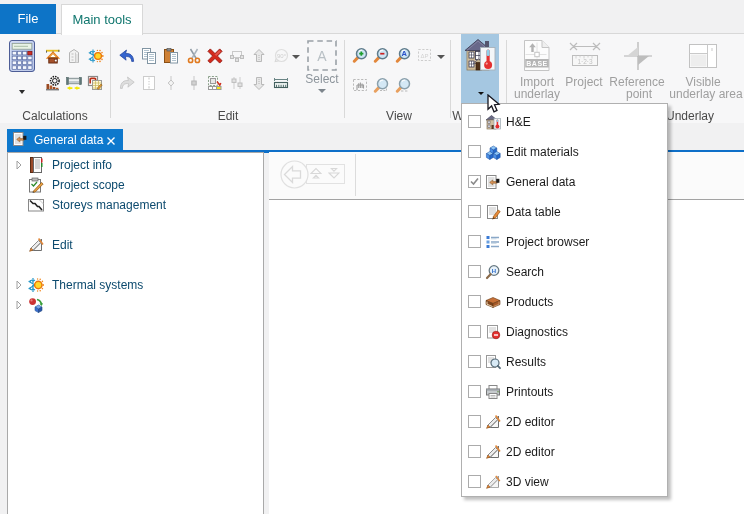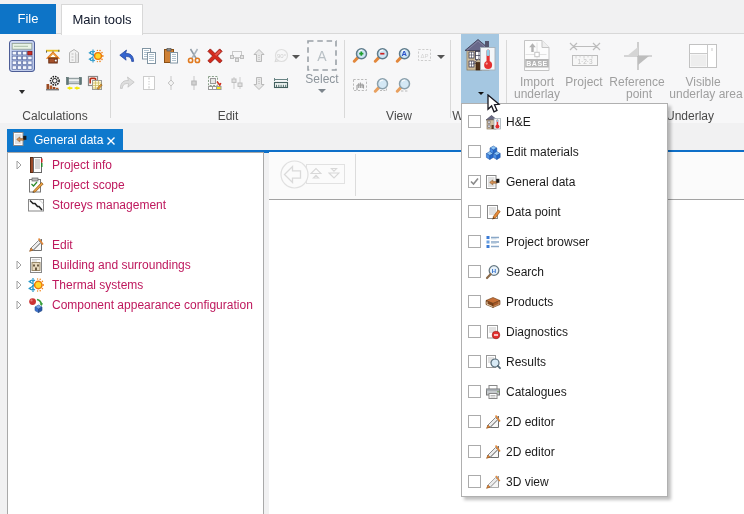--- a/index.html
+++ b/index.html
@@ -7,39 +7,39 @@
   font-family:"Liberation Sans", sans-serif; }
 #app { position:relative; width:744px; height:514px; background:#fff; }
 .abs { position:absolute; }
 .glabel { position:absolute; font-size:12px; color:#494949; text-align:center; white-space:nowrap; transform:translateX(-50%); }
 .biglabel { position:absolute; font-size:12px; color:#9f9f9f; text-align:center; white-space:nowrap; transform:translateX(-50%); }
 .ic { position:absolute; width:16px; height:16px; }
 .sep { position:absolute; width:1px; background:#d9d9d9; top:40px; height:78px; }
 .treerow { position:absolute; left:8px; height:20px; width:240px; }
 .treerow .arr { position:absolute; left:8px; top:5px; }
 .treerow .ticon { position:absolute; left:20px; top:2px; width:16px; height:16px; }
-.treerow .ttext { position:absolute; left:44px; top:3px; font-size:12px; color:#be185d; white-space:nowrap; }
+.treerow .ttext { position:absolute; left:44px; top:3px; font-size:12px; color:#0c4a6e; white-space:nowrap; }
 .mitem { position:relative; height:30px; }
 .mitem .cb { position:absolute; left:6px; top:8px; width:13px; height:13px; border:1px solid #ababab; background:#fff; }
 .mitem .micon { position:absolute; left:23px; top:7px; width:16px; height:16px; }
 .mitem .mtext { position:absolute; left:44px; top:8px; font-size:12px; color:#1b1b1b; white-space:nowrap; }
 </style>
 </head>
 <body>
 <div id="app">
 
   <div class="abs" style="left:0;top:0;width:744px;height:34px;background:#f1f1f2;"></div>
   <div class="abs" style="left:0;top:34px;width:744px;height:89px;background:#f7f7f8;"></div>
   <div class="abs" style="left:0;top:152px;width:744px;height:362px;background:#fff;"></div>
   <div class="abs" style="left:0;top:152px;width:7px;height:362px;background:#f1f1f2;"></div>
   <div class="abs" style="left:264px;top:152px;width:4.5px;height:362px;background:#f1f1f2;"></div>
 
   <div class="abs" style="left:0;top:33px;width:744px;height:1px;background:#d8d8d8;"></div>
   <div class="abs" style="left:0;top:4px;width:56px;height:30px;background:#0d74c7;color:#fff;font-size:13px;text-align:center;line-height:30px;">File</div>
-  <div class="abs" style="left:61px;top:4px;width:82px;height:31px;background:#fff;border:1px solid #d8d8d8;border-bottom:none;color:#0f172a;font-size:13px;text-align:center;line-height:29px;">Main tools</div>
+  <div class="abs" style="left:61px;top:4px;width:82px;height:31px;background:#fff;border:1px solid #d8d8d8;border-bottom:none;color:#0f766e;font-size:13px;text-align:center;line-height:29px;">Main tools</div>
 
   <div class="sep" style="left:110px;"></div>
   <div class="sep" style="left:344px;"></div>
   <div class="sep" style="left:450px;"></div>
   <div class="sep" style="left:506px;"></div>
 
   <div class="glabel" style="left:55px;top:109px;">Calculations</div>
   <div class="glabel" style="left:228px;top:109px;">Edit</div>
   <div class="glabel" style="left:399px;top:109px;">View</div>
   <div class="glabel" style="left:458px;top:109px;">W</div>
@@ -446,34 +446,20 @@
         <svg width="16" height="16" viewBox="0 0 16 16" style="position:absolute;left:0;top:0">
           <path d="M2 13.5 L13.5 2 L13.5 13.5 Z" fill="#f8f8f8" stroke="#6e6e6e"></path>
           <path d="M5.5 13.5 L13.5 5.5" stroke="#9a9a9a" stroke-width="0.7"></path>
           <path d="M2.5 11.5 L10.5 3.5 L12.6 5.6 L4.6 13.6 Z" fill="#ececec" stroke="#6e6e6e" stroke-width="0.8"></path>
           <path d="M3 11 L1.6 14.4 L5 13.1 Z" fill="#e8893a" stroke="#8a4a10" stroke-width="0.5"></path>
           <path d="M10.6 1.6 L15 7.4" stroke="#e0873a" stroke-width="1.6"></path>
         </svg>
       </span>
       <span class="ttext">Edit</span>
     </div>
-    <div class="treerow" style="top:255px">
-      <svg class="arr" width="6" height="10" viewBox="0 0 6 10">
-        <path d="M1 1 L5 5 L1 9 Z" fill="none" stroke="#a0a0a0" stroke-width="1"></path>
-      </svg>
-      <span class="ticon" id="t-bldgsur" style="position: absolute;">
-        <svg width="16" height="16" viewBox="0 0 16 16" style="position:absolute;left:0;top:0">
-          <rect x="2.5" y="0.5" width="11" height="15" fill="#fdfdfd" stroke="#888"></rect>
-          <path d="M4 2.5h8 M4 4h5" stroke="#b5b5b5" stroke-width="0.7"></path>
-          <rect x="4" y="5.5" width="8" height="8" fill="#e7d9bf" stroke="#9a8a6a"></rect>
-          <path d="M5 7.5h2v2h-2z M9 7.5h2v2h-2z M7 10.5h2v3h-2z" fill="#6a5a42"></path>
-        </svg>
-      </span>
-      <span class="ttext">Building and surroundings</span>
-    </div>
     <div class="treerow" style="top:275px">
       <svg class="arr" width="6" height="10" viewBox="0 0 6 10">
         <path d="M1 1 L5 5 L1 9 Z" fill="none" stroke="#a0a0a0" stroke-width="1"></path>
       </svg>
       <span class="ticon" id="t-thermal" style="position: absolute;">
         <svg width="16" height="16" viewBox="0 0 16 16" style="position:absolute;left:0;top:0">
           <g stroke="#2496c8" stroke-width="1.2">
             <path d="M5 1 v14 M0.6 4.3 l8.8 5.3 M0.6 11.7 l8.8 -5.3 M5 4.2 l-2 -1.2 M5 4.2 l2 -1.2 M5 11.8 l-2 1.2 M5 11.8 l2 1.2 M2.3 5.3 l0 -2.3 M2.3 10.7 l0 2.3"></path>
           </g>
           <circle cx="10.3" cy="8" r="3.7" fill="#ffd82a" stroke="#e8730a" stroke-width="1.4"></circle>
@@ -498,21 +484,20 @@
         <svg width="16" height="16" viewBox="0 0 16 16" style="position:absolute;left:0;top:0">
           <circle cx="4.6" cy="4.6" r="3.4" fill="#cc3333"></circle>
           <circle cx="3.5" cy="3.4" r="1.1" fill="#e98080"></circle>
           <path d="M9 2.5 a6 6 0 0 1 4.5 5" fill="none" stroke="#3a9e3a" stroke-width="1.8"></path>
           <path d="M14.8 6 l-1 3 -2.3 -2.2 Z" fill="#3a9e3a"></path>
           <path d="M7 10 l3.5 -2 3.5 2 -3.5 2 Z" fill="#7aa8e8" stroke="#2a5a9e" stroke-width="0.6"></path>
           <path d="M7 10 v3.6 l3.5 2 v-3.6 Z" fill="#3a6fd0" stroke="#2a5a9e" stroke-width="0.6"></path>
           <path d="M14 10 v3.6 l-3.5 2 v-3.6 Z" fill="#2a55a8" stroke="#1d4480" stroke-width="0.6"></path>
         </svg>
       </span>
-      <span class="ttext">Component appearance configuration</span>
     </div>
 
   <div class="abs" style="left:268.5px;top:152px;width:475.5px;height:48px;background:#fbfbfb;border-bottom:1px solid #a3a3a3;"></div>
 
   <div class="abs" style="left:306px;top:164px;width:39px;height:19.5px;border:1px solid #e2e2e2;"></div>
   <svg class="abs" style="left:280px;top:159.5px;" width="29" height="29" viewBox="0 0 29 29">
     <circle cx="14.5" cy="14.5" r="13.5" fill="#fbfbfb" stroke="#e0e0e0" stroke-width="1.2"></circle>
     <path d="M4.5 14.5 L12.5 6.5 L12.5 10.8 L20.5 10.8 L20.5 18.2 L12.5 18.2 L12.5 22.5 Z" fill="none" stroke="#dadada" stroke-width="1.3"></path>
   </svg>
   <svg class="abs" style="left:310px;top:166px;" width="12" height="15" viewBox="0 0 12 15">
@@ -580,21 +565,21 @@
       <div class="mitem">
         <span class="cb"></span>
         <span class="micon" id="m-mdatat" style="position: absolute;">
           <svg width="16" height="16" viewBox="0 0 16 16" style="position:absolute;left:0;top:0">
             <rect x="2.5" y="1.5" width="10" height="13" fill="#fff" stroke="#888"></rect>
             <path d="M4 4h7 M4 6h7 M4 8h7 M4 10h7" stroke="#b0b0b0" stroke-width="0.8"></path>
             <path d="M8 13 L13.2 6 L15.2 7.5 L10 14.5 Z" fill="#e8893a" stroke="#9a5a10" stroke-width="0.7"></path>
             <path d="M8 13 L7.2 15.4 L10 14.5 Z" fill="#6a3a10"></path>
           </svg>
         </span>
-        <span class="mtext">Data point</span>
+        <span class="mtext">Data table</span>
       </div>
       <div class="mitem">
         <span class="cb"></span>
         <span class="micon" id="m-mbrowser" style="position: absolute;">
           <svg width="16" height="16" viewBox="0 0 16 16" style="position:absolute;left:0;top:0">
             <g>
               <rect x="1.5" y="2" width="3" height="3" fill="#3a7bd5"></rect>
               <rect x="1.5" y="6.5" width="3" height="3" fill="#6aa0e0"></rect>
               <rect x="1.5" y="11" width="3" height="3" fill="#3a7bd5"></rect>
               <path d="M6 3.5h8 M6 8h8 M6 12.5h8" stroke="#8aa8c8" stroke-width="1.4"></path>
@@ -657,21 +642,21 @@
         <span class="micon" id="m-mprint" style="position: absolute;">
           <svg width="16" height="16" viewBox="0 0 16 16" style="position:absolute;left:0;top:0">
             <rect x="4" y="1.5" width="8" height="4" fill="#fff" stroke="#888"></rect>
             <rect x="1.5" y="5" width="13" height="6" fill="#c6cacd" stroke="#777"></rect>
             <rect x="1.5" y="5" width="13" height="1.6" fill="#9aa0a5"></rect>
             <rect x="4" y="9.5" width="8" height="5" fill="#fff" stroke="#888"></rect>
             <path d="M5.5 11.5h5 M5.5 13h5" stroke="#aaa" stroke-width="0.8"></path>
             <circle cx="13" cy="7.8" r="0.7" fill="#5a8a3a"></circle>
           </svg>
         </span>
-        <span class="mtext">Catalogues</span>
+        <span class="mtext">Printouts</span>
       </div>
       <div class="mitem">
         <span class="cb"></span>
         <span class="micon" id="m-m2d" style="position: absolute;">
           <svg width="16" height="16" viewBox="0 0 16 16" style="position:absolute;left:0;top:0">
             <path d="M2 13.5 L13.5 2 L13.5 13.5 Z" fill="#f8f8f8" stroke="#6e6e6e"></path>
             <path d="M5.5 13.5 L13.5 5.5" stroke="#9a9a9a" stroke-width="0.7"></path>
             <path d="M2.5 11.5 L10.5 3.5 L12.6 5.6 L4.6 13.6 Z" fill="#ececec" stroke="#6e6e6e" stroke-width="0.8"></path>
             <path d="M3 11 L1.6 14.4 L5 13.1 Z" fill="#e8893a" stroke="#8a4a10" stroke-width="0.5"></path>
             <path d="M10.6 1.6 L15 7.4" stroke="#e0873a" stroke-width="1.6"></path>

